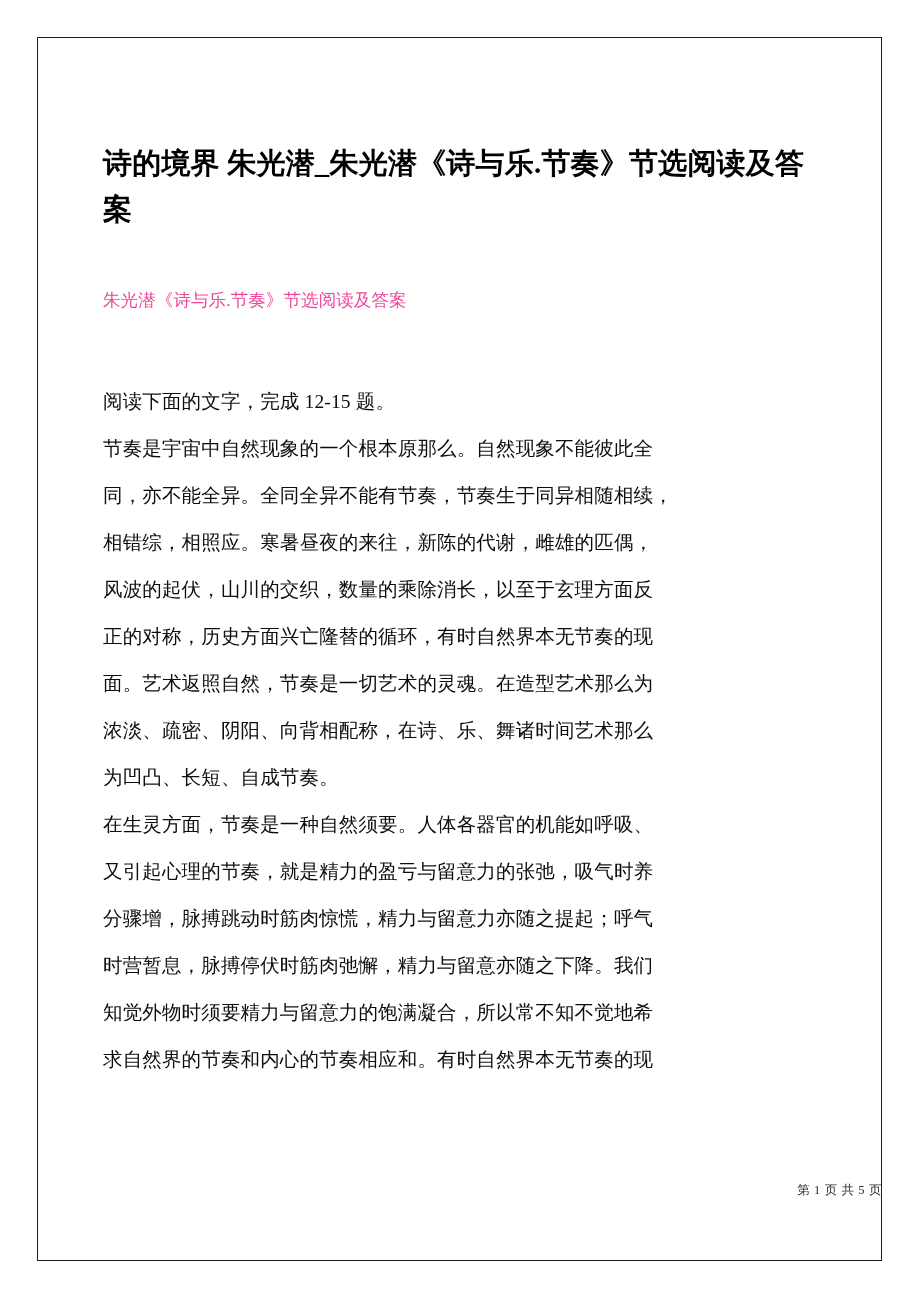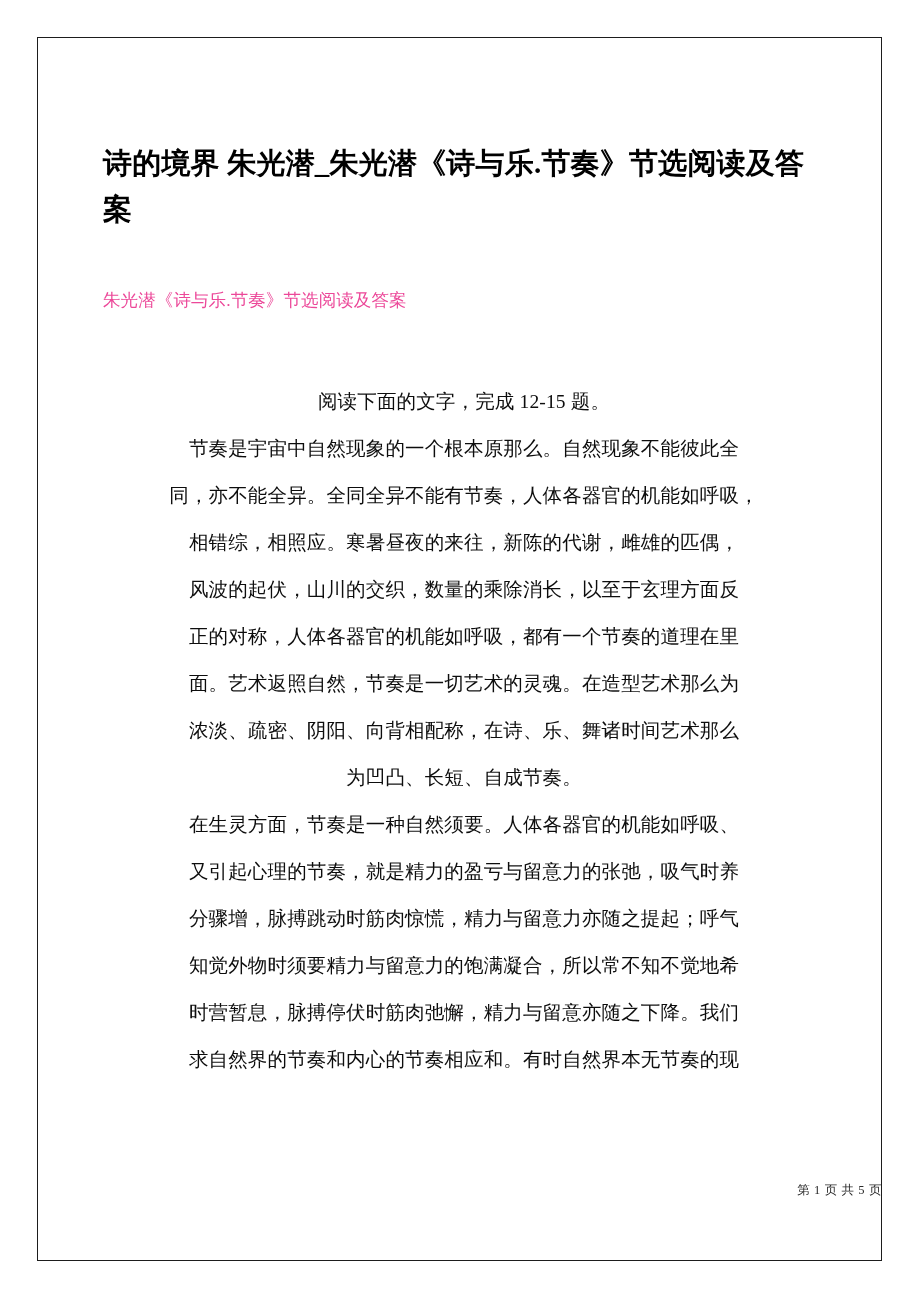--- a/index.html
+++ b/index.html
@@ -63,21 +63,20 @@
     top: 378px;
     width: 722px;
   }
   .body-line {
     font-size: 19.5px;
     line-height: 47px;
     height: 47px;
     color: #0d0d0d;
     white-space: pre;
     letter-spacing: 0.15px;
-    text-align: center;
   }
 
   
   .page-footer {
     position: absolute;
     left: 37px;
     top: 1180px;
     width: 845px;
     text-align: right;
     font-size: 12.5px;
@@ -91,28 +90,28 @@
 
 <div class="page-frame"></div>
 
 <div class="doc-title">诗的境界 朱光潜_朱光潜《诗与乐.节奏》节选阅读及答案</div>
 
 <div class="doc-subtitle">朱光潜《诗与乐.节奏》节选阅读及答案</div>
 
 <div class="body-block">
   <div class="body-line">阅读下面的文字，完成 12-15 题。</div>
   <div class="body-line">节奏是宇宙中自然现象的一个根本原那么。自然现象不能彼此全</div>
-  <div class="body-line">同，亦不能全异。全同全异不能有节奏，人体各器官的机能如呼吸，</div>
+  <div class="body-line">同，亦不能全异。全同全异不能有节奏，节奏生于同异相随相续，</div>
   <div class="body-line">相错综，相照应。寒暑昼夜的来往，新陈的代谢，雌雄的匹偶，</div>
   <div class="body-line">风波的起伏，山川的交织，数量的乘除消长，以至于玄理方面反</div>
-  <div class="body-line">正的对称，人体各器官的机能如呼吸，都有一个节奏的道理在里</div>
+  <div class="body-line">正的对称，历史方面兴亡隆替的循环，有时自然界本无节奏的现</div>
   <div class="body-line">面。艺术返照自然，节奏是一切艺术的灵魂。在造型艺术那么为</div>
   <div class="body-line">浓淡、疏密、阴阳、向背相配称，在诗、乐、舞诸时间艺术那么</div>
   <div class="body-line">为凹凸、长短、自成节奏。</div>
   <div class="body-line">在生灵方面，节奏是一种自然须要。人体各器官的机能如呼吸、</div>
   <div class="body-line">又引起心理的节奏，就是精力的盈亏与留意力的张弛，吸气时养</div>
   <div class="body-line">分骤增，脉搏跳动时筋肉惊慌，精力与留意力亦随之提起；呼气</div>
+  <div class="body-line">时营暂息，脉搏停伏时筋肉弛懈，精力与留意亦随之下降。我们</div>
   <div class="body-line">知觉外物时须要精力与留意力的饱满凝合，所以常不知不觉地希</div>
-  <div class="body-line">时营暂息，脉搏停伏时筋肉弛懈，精力与留意亦随之下降。我们</div>
   <div class="body-line">求自然界的节奏和内心的节奏相应和。有时自然界本无节奏的现</div>
 </div>
 
 <div class="page-footer">第 1 页   共 5 页</div>
 
 </body></html>

